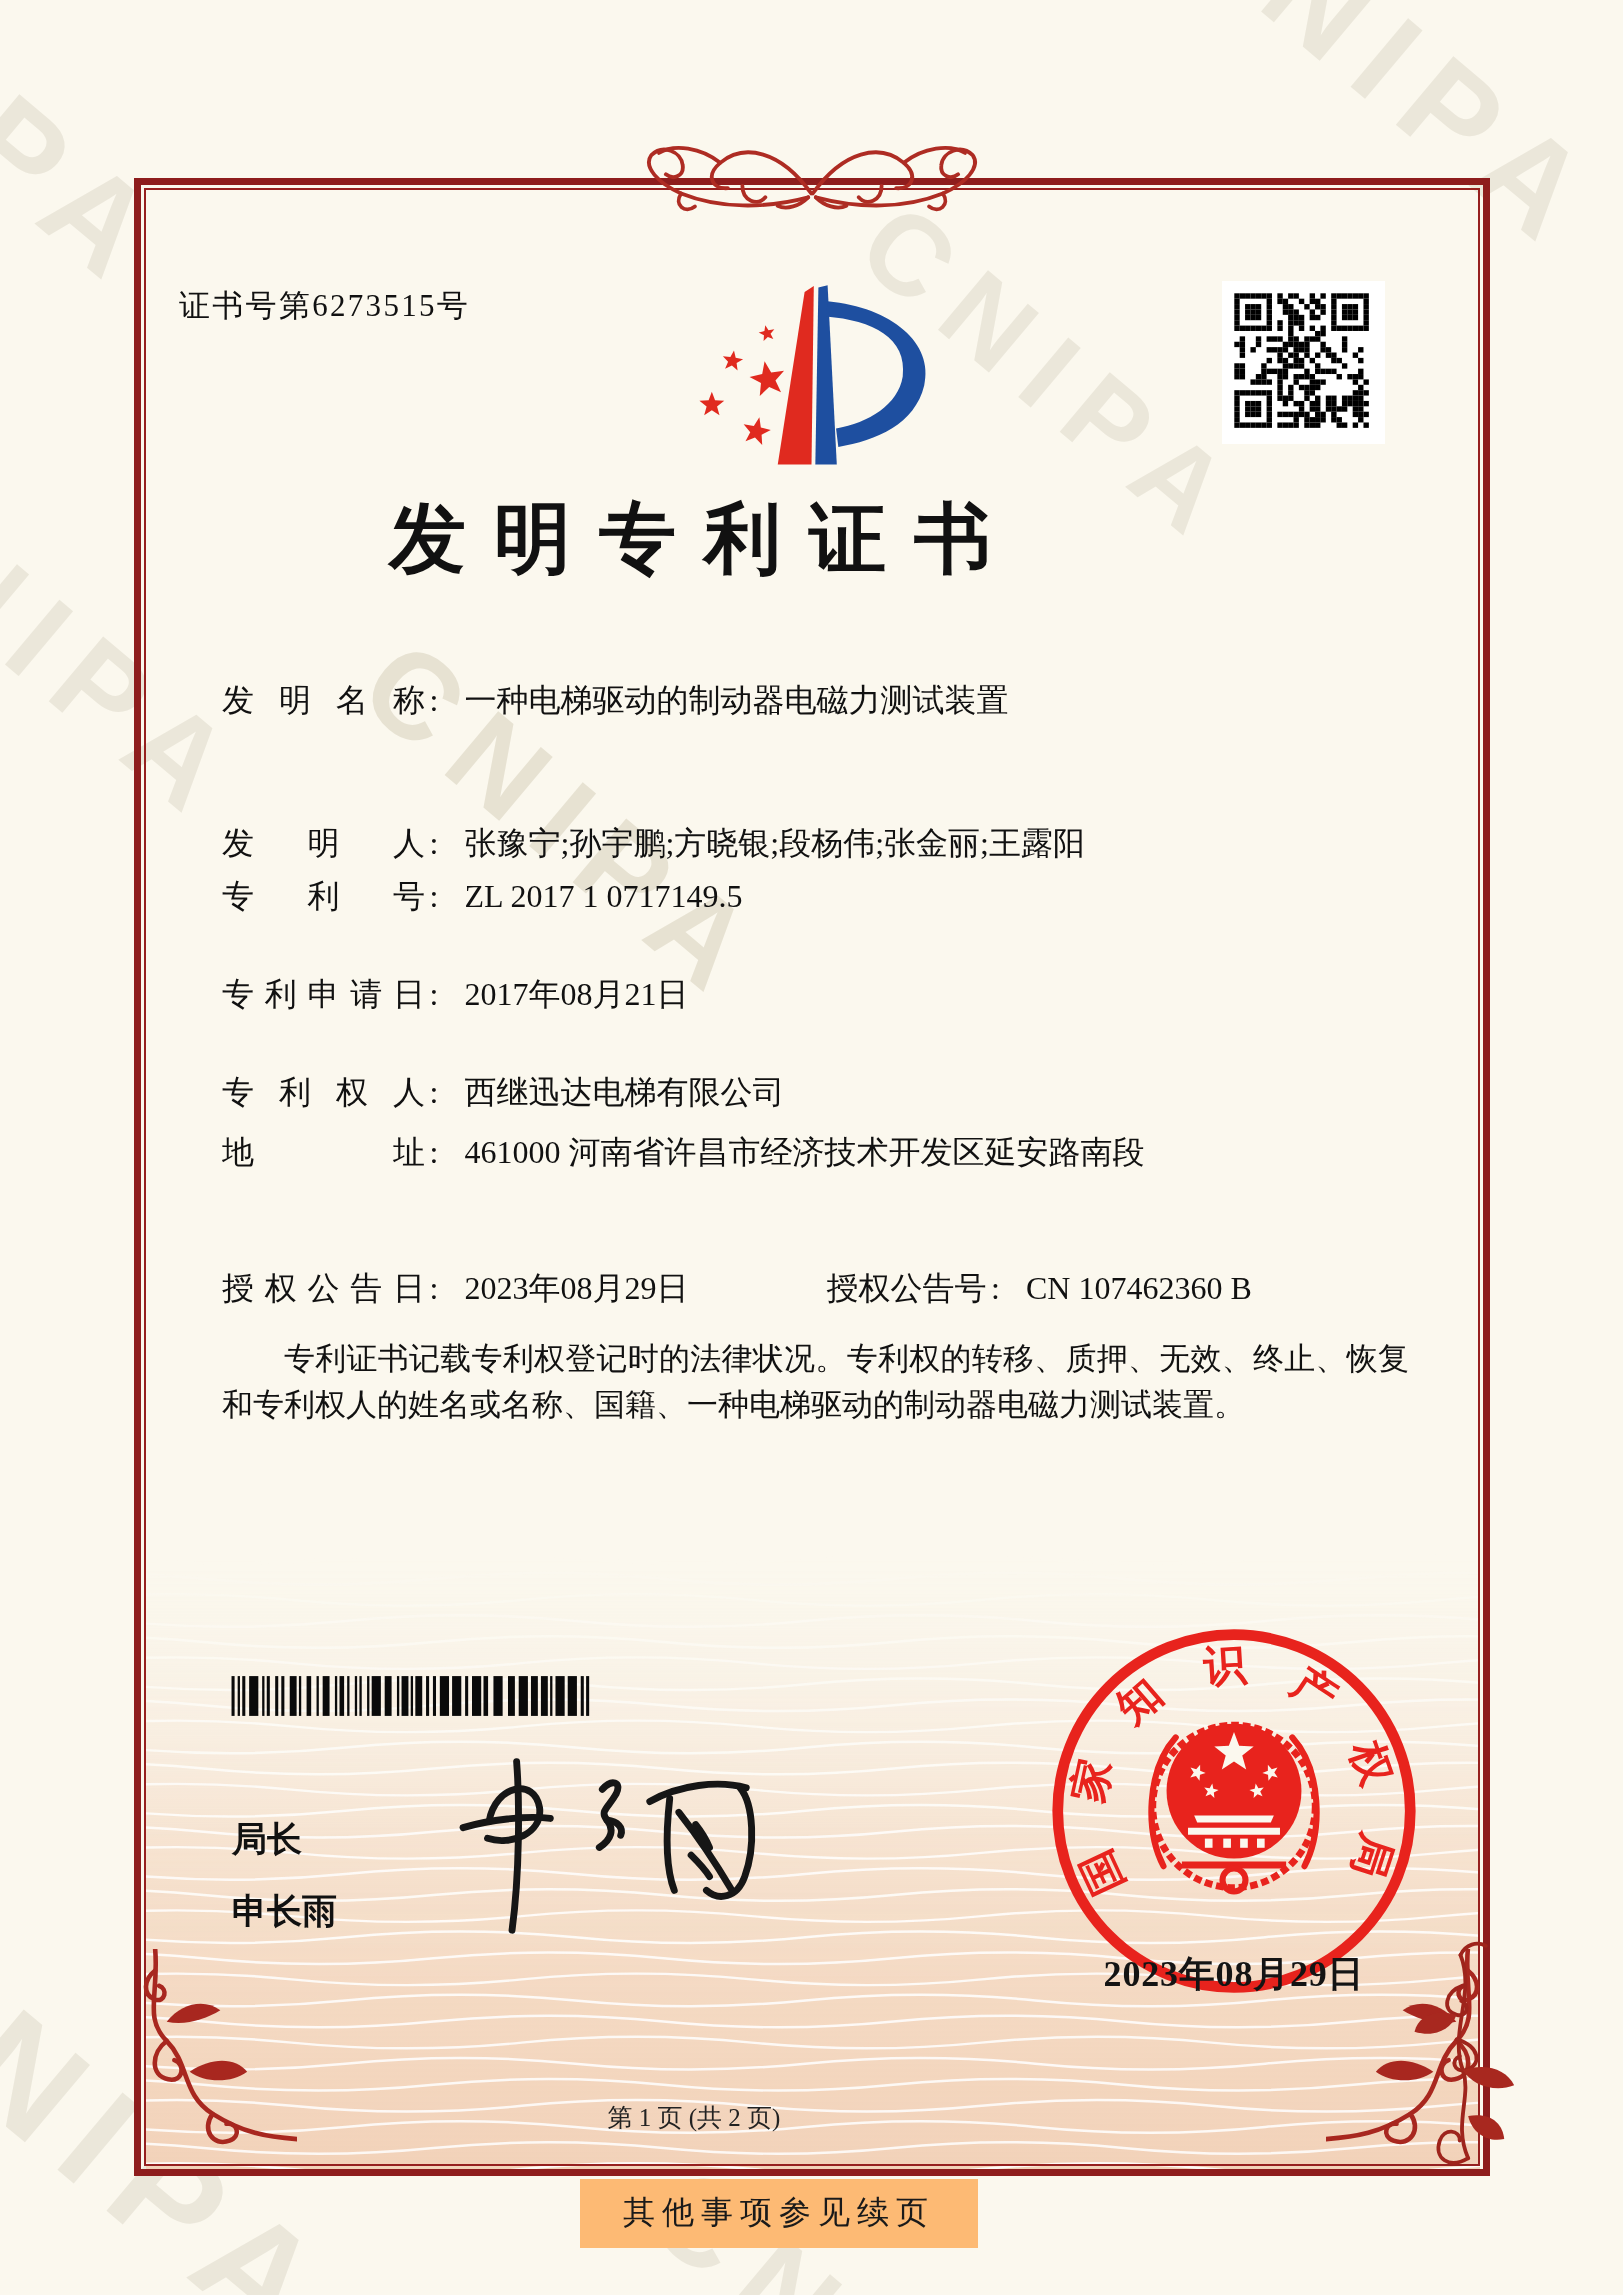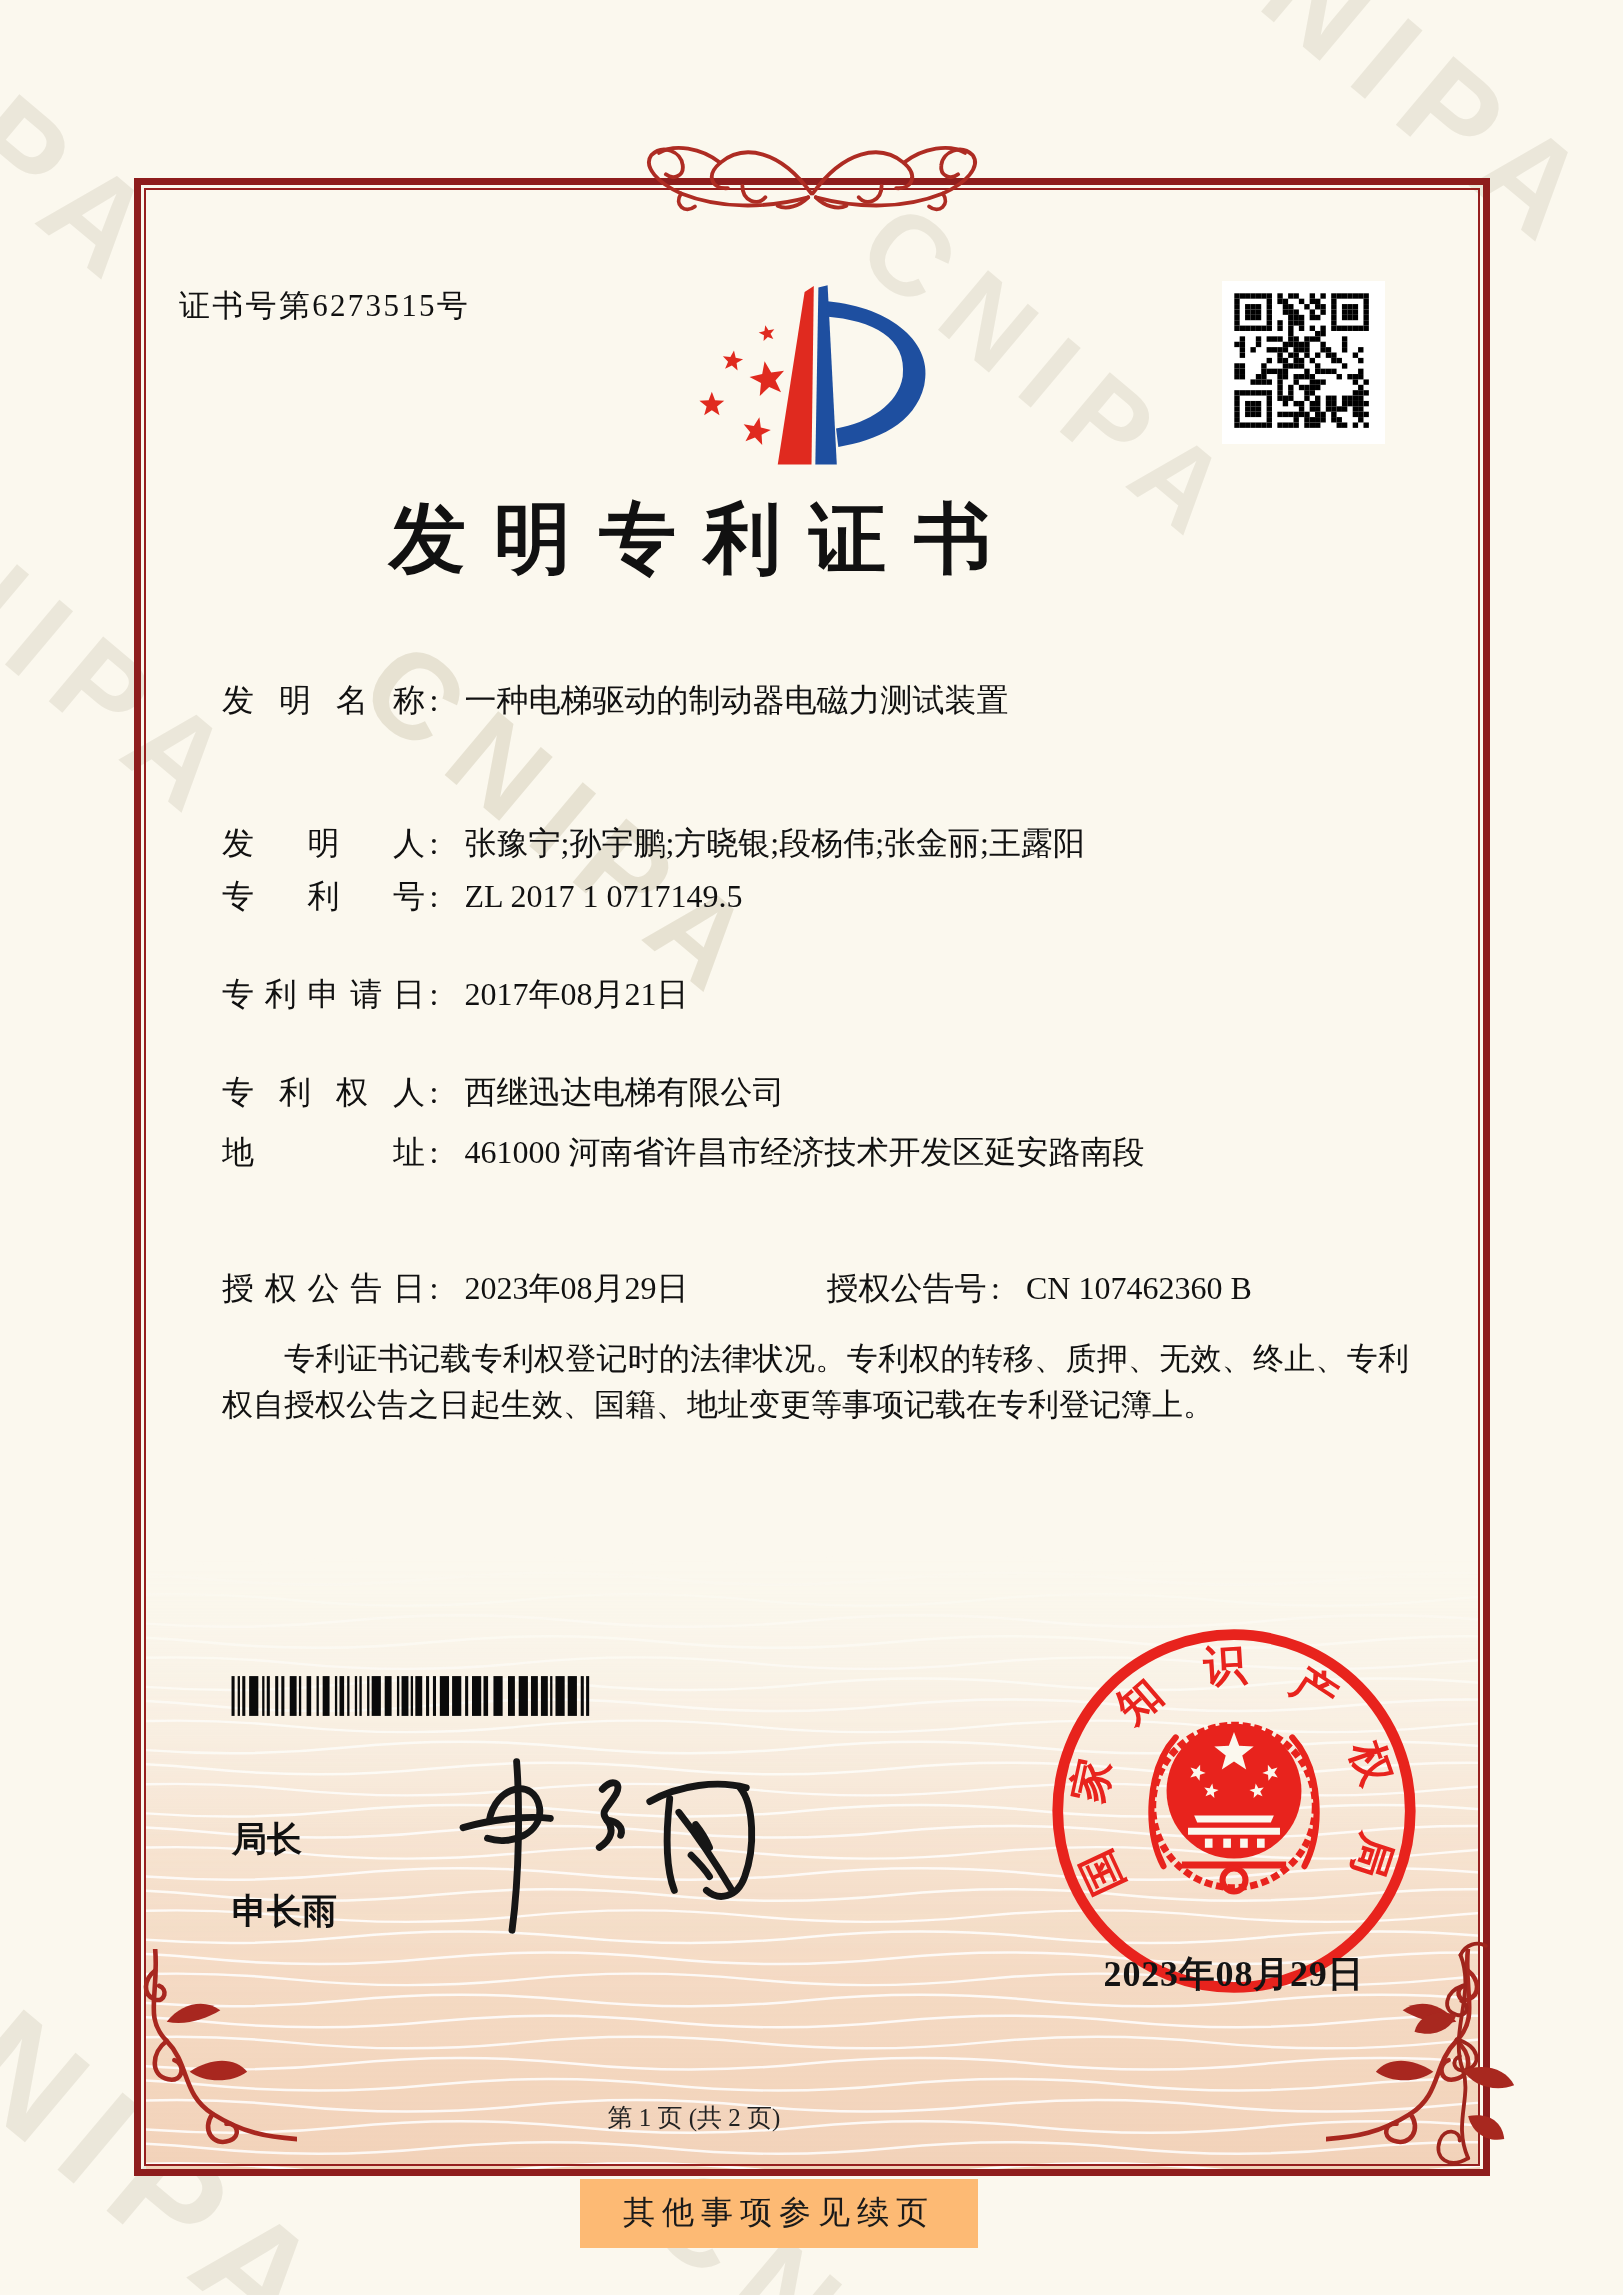--- a/index.html
+++ b/index.html
@@ -518,21 +518,21 @@
     <span class="row-label">专利权人</span><span class="colon">:</span><span class="row-val">西继迅达电梯有限公司</span>
   </div>
   <div class="abs row" style="top:1131px;">
     <span class="row-label">地址</span><span class="colon">:</span><span class="row-val">461000 河南省许昌市经济技术开发区延安路南段</span>
   </div>
   <div class="abs row" style="top:1267px;">
     <span class="row-label">授权公告日</span><span class="colon">:</span><span class="row-val">2023年08月29日</span><span class="announce2"><span>授权公告号</span><span class="colon">:</span><span class="row-val">CN 107462360 B</span></span>
   </div>
 
   <div class="abs bodytext">
-    <p>专利证书记载专利权登记时的法律状况。专利权的转移、质押、无效、终止、专利权自授权公告之日起生效、国籍、地址变更等事项记载在专利登记簿上。</p>
+    <p>专利证书记载专利权登记时的法律状况。专利权的转移、质押、无效、终止、恢复和专利权人的姓名或名称、国籍、一种电梯驱动的制动器电磁力测试装置。</p>
   </div>
 
   <div class="abs barcode">
     <svg id="barcode-svg" width="363" height="40" viewBox="0 0 474 52">
         <rect x="2" y="0" width="4" height="52" fill="#0a0a0a"></rect>
         <rect x="10" y="0" width="3" height="52" fill="#0a0a0a"></rect>
         <rect x="16" y="0" width="4" height="52" fill="#0a0a0a"></rect>
         <rect x="25" y="0" width="12" height="52" fill="#0a0a0a"></rect>
         <rect x="42" y="0" width="3" height="52" fill="#0a0a0a"></rect>
         <rect x="48" y="0" width="4" height="52" fill="#0a0a0a"></rect>

